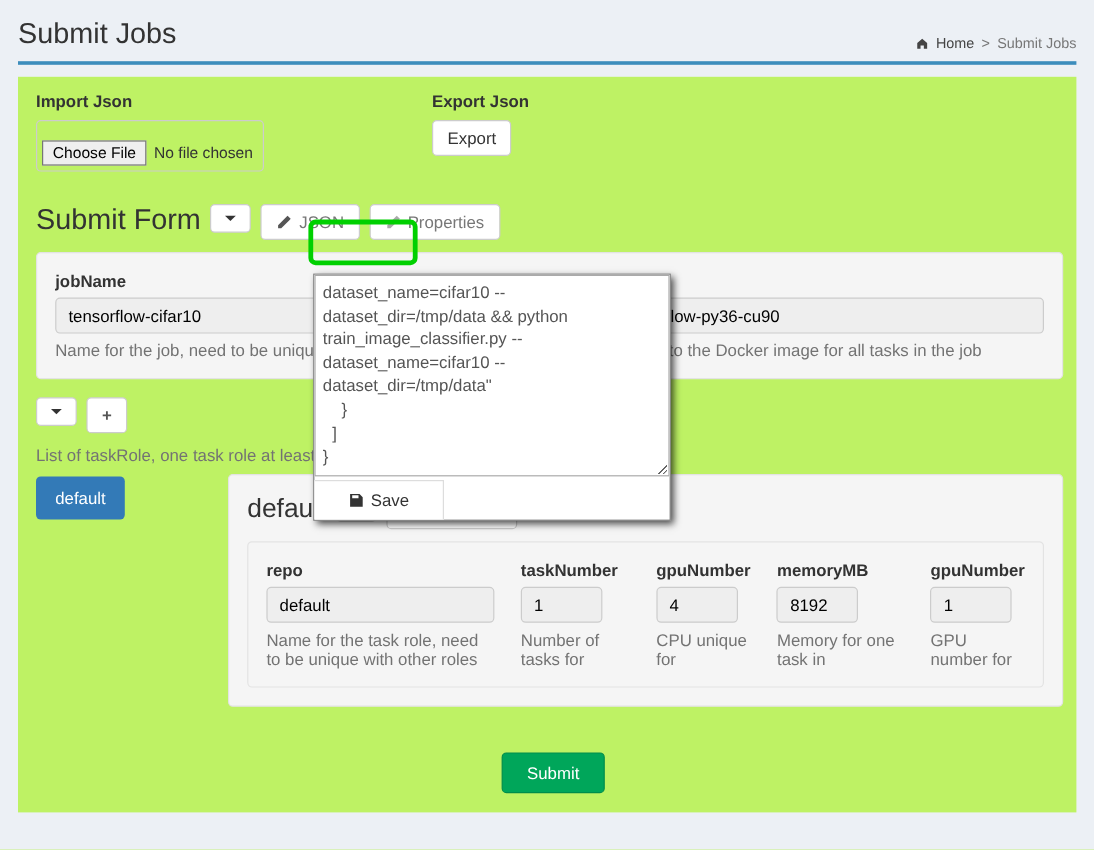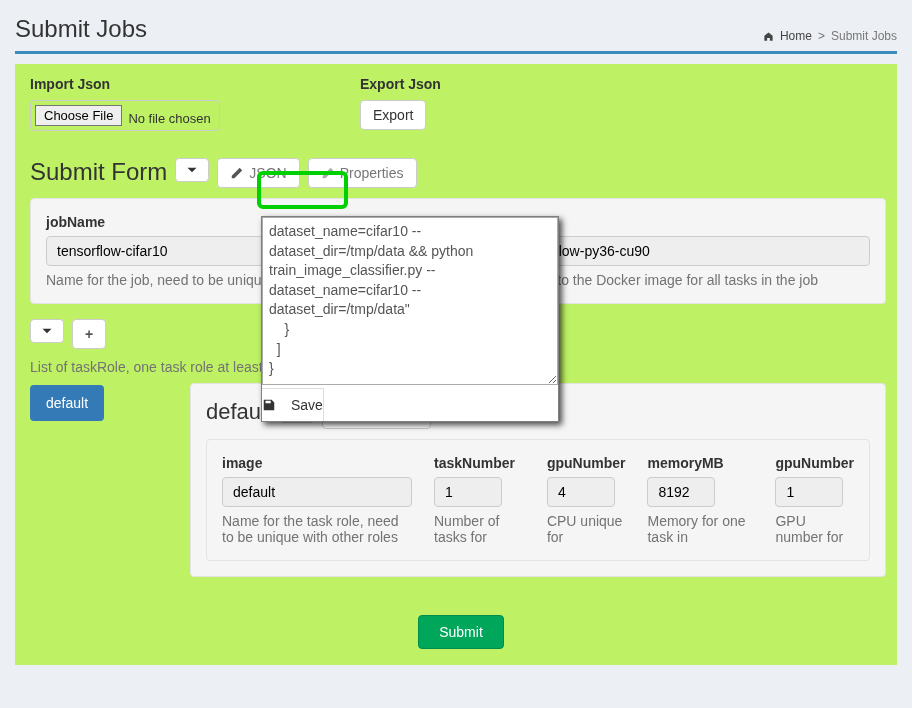--- a/index.html
+++ b/index.html
@@ -9,21 +9,21 @@
     .page-header h1 { font-size: 24px; font-weight: 500; color: #333; }
     .breadcrumb { font-size: 12px; color: #777; display: flex; align-items: center; gap: 6px; }
     .breadcrumb a { color: #444; text-decoration: none; }
     .breadcrumb .home-icon { font-size: 12px; }
     .white-panel { background: #bef264; margin-top: 10px; padding: 12px 5px 12px 15px; position: relative; }
     .io-row { display: flex; gap: 40px; padding: 0 0 15px; }
     .io-col { }
     .io-col .io-title { font-weight: 700; font-size: 14px; margin-bottom: 8px; }
     .btn { display: inline-block; padding: 6px 12px; font-size: 14px; border: 1px solid #ccc; border-radius: 4px; background: #fff; color: #333; cursor: pointer; }
     .btn-success { background: #00a65a; border-color: #008d4c; color: #fff; }
-    .file-wrap { display: flex; align-items: flex-end; border: 1px solid #ccc; border-radius: 4px; padding: 4px 8px 4px 4px; width: fit-content; }
+    .file-wrap { display: flex; align-items: center; border: 1px solid #ccc; border-radius: 4px; padding: 16px 8px 4px 4px; width: fit-content; }
     .file-btn { background: #efefef; border: 1px solid #767676; padding: 2px 8px; font-size: 13px; margin-right: 6px; cursor: pointer; }
     .file-txt { font-size: 13px; color: #333; }
     .scroll-body { height: 455px; overflow-y: scroll; position: relative; padding-right: 6px; }
     .scroll-body::-webkit-scrollbar { width: 16px; }
     .scroll-body::-webkit-scrollbar-track { background: #f1f1f1; }
     .scroll-body::-webkit-scrollbar-thumb { background: #c1c1c1; }
     .section-head { display: flex; align-items: flex-start; gap: 8px; margin: 12px 0 10px; }
     .section-head h2 { font-size: 24px; font-weight: 500; }
     .section-head h3 { font-size: 22px; font-weight: 500; }
     .chev-btn { border: 1px solid #ccc; border-radius: 4px; padding: 5px 10px; background: #fff; cursor: pointer; }
@@ -47,21 +47,21 @@
     .tf-sm input { width: 68px; }
     .submit-wrap { text-align: center; padding: 14px 0 4px; }
     .submit-btn { padding: 8px 20px; font-size: 14px; }
     
     .json-popup { position: absolute; left: 231px; top: 58px; width: 298px; background: #fff; border: 1px solid rgba(0,0,0,0.5); box-shadow: 3px 3px 6px rgba(0,0,0,0.7); z-index: 100; }
     .json-popup textarea { width: 100%; height: 168px; border: 1px solid #aaa; padding: 4px 6px; font-family: "Helvetica Neue", Helvetica, Arial, sans-serif; font-size: 14px; color: #555; resize: both; white-space: pre-wrap; line-height: 1.4; overflow-y: scroll; }
     .json-popup textarea::-webkit-scrollbar { width: 16px; }
     .json-popup textarea::-webkit-scrollbar-track { background: #f1f1f1; }
     .json-popup textarea::-webkit-scrollbar-thumb { background: #c1c1c1; }
     .json-popup-actions { display: flex; border-top: 0; }
-    .json-popup-actions button { flex: 0 0 auto; padding: 8px 0; background: #fff; border: 1px solid #ddd; border-left: none; border-bottom: none; color: #333; cursor: pointer; display: flex; align-items: center; gap: 15px; font-size: 14px; }
+    .json-popup-actions button { flex: 0 0 auto; padding: 8px 28px; background: #fff; border: 1px solid #ddd; border-left: none; border-bottom: none; color: #333; cursor: pointer; display: flex; align-items: center; gap: 5px; font-size: 14px; }
     .json-popup-actions button:first-child { border-left: none; }
     .icn { display: inline-block; width: 14px; height: 14px; }
     svg { display: block; }
   </style>
 </head>
 <body>
 
 <div class="page">
   <div class="page-header">
     <h1>Submit Jobs</h1>
@@ -189,21 +189,21 @@
                   <path d="M2 11 L10 3 L13 6 L5 14 L2 14 Z M11 2 L14 5 L13 6 L10 3 Z"></path>
                 </svg>
             </span>
             <span>Properties</span>
           </button>
         </div>
 
         <div class="well" style="margin-bottom:0;">
           <div class="task-fields">
             <div class="task-field tf-name">
-              <label>image</label>
+              <label>repo</label>
               <input value="default" style="">
               <div class="help">Name for the task role, need to be unique with other roles</div>
             </div>
             <div class="task-field tf-sm">
               <label>taskNumber</label>
               <input value="1" style="">
               <div class="help">Number of tasks for</div>
             </div>
             <div class="task-field tf-sm">
               <label>gpuNumber</label>

